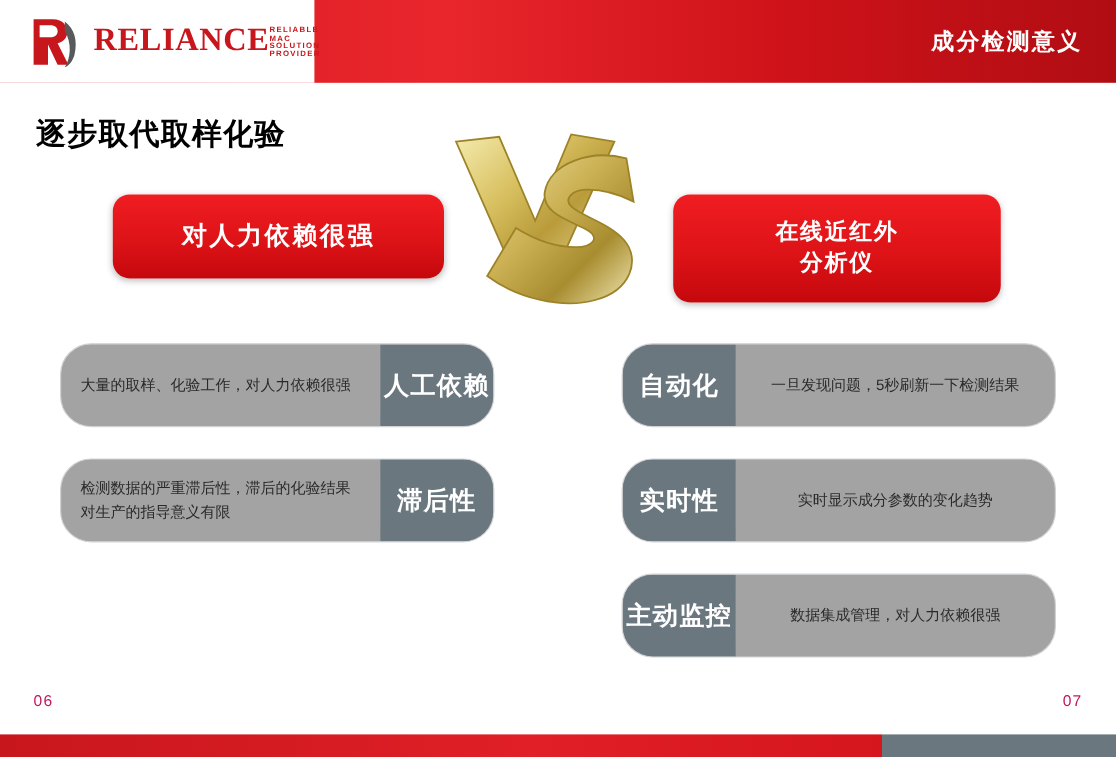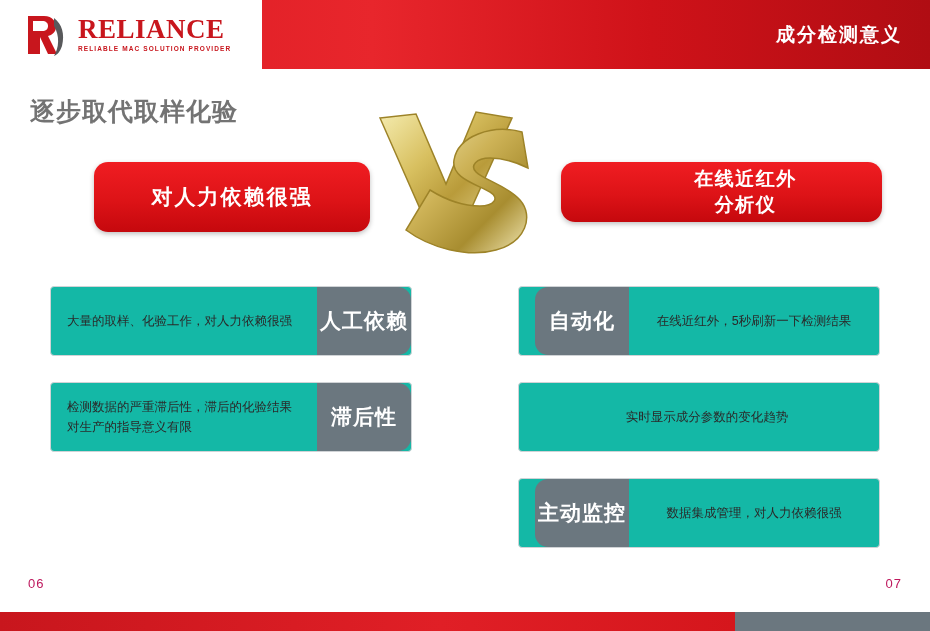--- a/index.html
+++ b/index.html
@@ -40,21 +40,21 @@
   }
   .logo-mark {
     position: relative;
     width: 46px; height: 46px;
     margin-right: 8px;
     flex: none;
   }
   .logo-mark svg { display: block; }
   .logo-text {
     display: flex;
-    flex-direction: column;
+    flex-direction: row;
     line-height: 1;
   }
   .logo-word {
     font-size: 27px;
     font-weight: bold;
     letter-spacing: 0.5px;
     color: #c8161d;
     font-family: "Liberation Serif", serif;
   }
   .logo-sub {
@@ -72,21 +72,21 @@
     letter-spacing: 2px;
     font-weight: bold;
   }
 
   
   .slide-title {
     position: absolute;
     left: 30px; top: 95px;
     font-size: 25px;
     font-weight: bold;
-    color: #737373;
+    color: #000000;
     letter-spacing: 1px;
   }
 
   
   .vs-graphic {
     position: absolute;
     left: 372px; top: 110px;
     width: 170px; height: 155px;
   }
 
@@ -105,40 +105,39 @@
   }
   .pill-left {
     left: 94px; top: 162px;
     width: 276px; height: 70px;
     background: linear-gradient(180deg,#f01d22 0%, #dd1317 55%, #c5080d 100%);
     font-size: 21px;
     letter-spacing: 2px;
   }
   .pill-right {
     left: 561px; top: 162px;
-    width: 273px; height: 60px;
+    width: 273px; height: 90px;
     background: linear-gradient(180deg,#f01d22 0%, #dd1317 55%, #c5080d 100%);
     font-size: 19px;
     letter-spacing: 1.5px;
-    padding-left: 48px;
   }
 
   
   .row {
     position: absolute;
     height: 70px;
     border: 1px solid #d0d3d6;
-    border-radius: 4px;
-    background: #14b8a6;
+    border-radius: 26px;
+    background: #a3a3a3;
     box-sizing: border-box;
     display: flex;
     overflow: hidden;
   }
   .row.left-col { left: 50px; width: 362px; }
-  .row.right-col { left: 518px; width: 362px; padding-left: 16px; }
+  .row.right-col { left: 518px; width: 362px; }
 
   .row-label {
     flex: none;
     width: 94px;
     background: #6b777f;
     color: #ffffff;
     font-size: 21px;
     font-weight: bold;
     display: flex;
     align-items: center;
@@ -253,23 +252,24 @@
     <div class="row-text">大量的取样、化验工作，对人力依赖很强</div>
     <div class="row-label">人工依赖</div>
   </div>
   <div class="row left-col r2">
     <div class="row-text">检测数据的严重滞后性，滞后的化验结果对生产的指导意义有限</div>
     <div class="row-label">滞后性</div>
   </div>
 
   <div class="row right-col r1">
     <div class="row-label">自动化</div>
-    <div class="row-text">在线近红外，5秒刷新一下检测结果</div>
+    <div class="row-text">一旦发现问题，5秒刷新一下检测结果</div>
   </div>
   <div class="row right-col r2">
+    <div class="row-label">实时性</div>
     <div class="row-text">实时显示成分参数的变化趋势</div>
   </div>
   <div class="row right-col r3">
     <div class="row-label">主动监控</div>
     <div class="row-text">数据集成管理，对人力依赖很强</div>
   </div>
 
   <div class="page-num page-left">06</div>
   <div class="page-num page-right">07</div>
 

